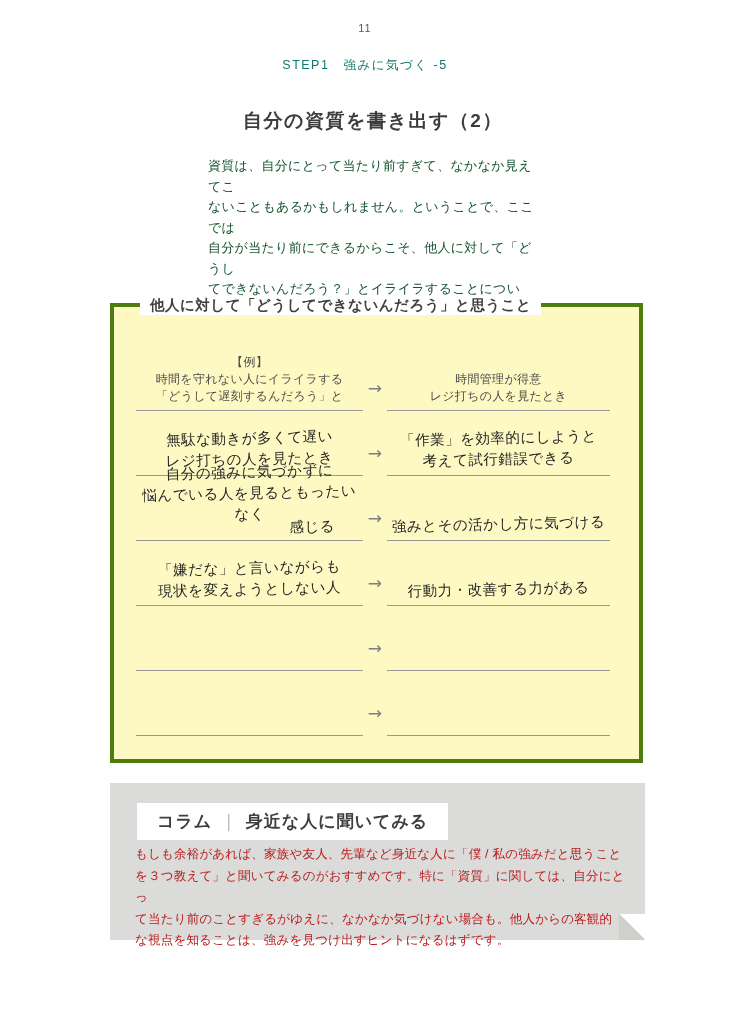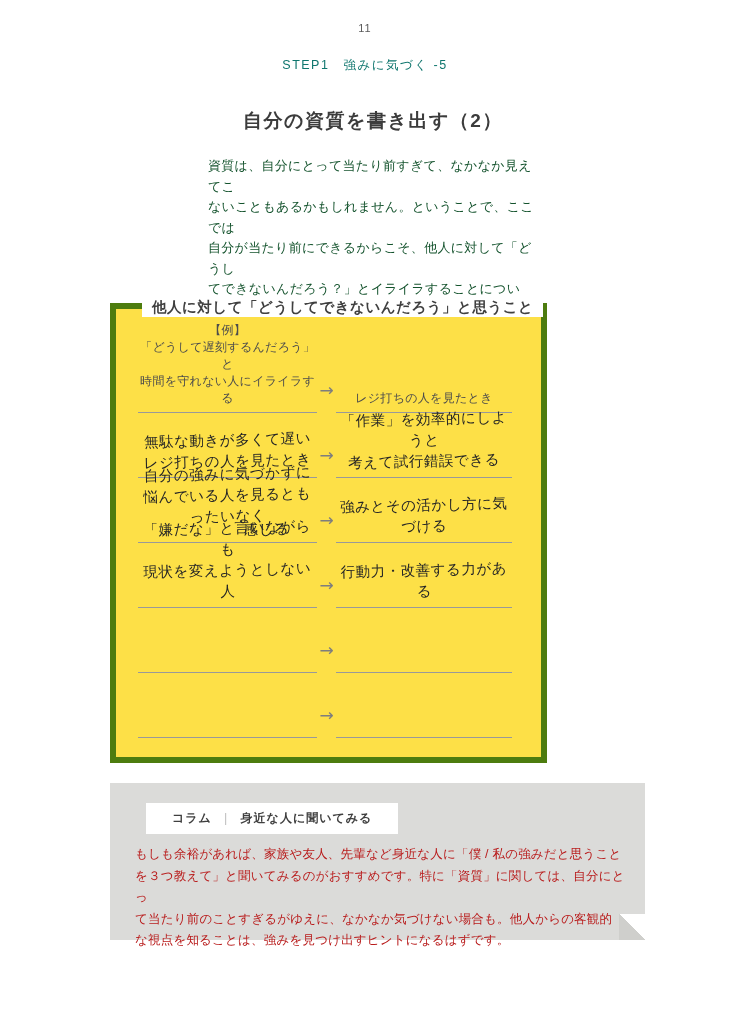--- a/index.html
+++ b/index.html
@@ -16,22 +16,22 @@
   .step-header{position:absolute;top:57px;left:0;width:100%;text-align:center;
     font-size:12.5px;color:#0f766e;letter-spacing:1.5px;}
   .page-title{position:absolute;top:100px;left:0;width:100%;text-align:center;
     font-size:19px;font-weight:bold;color:#3c3c3c;letter-spacing:1.5px;}
 
   
   .intro{position:absolute;left:208px;top:156px;width:332px;
     font-size:13px;line-height:20.5px;color:#14532d;white-space:pre-line;letter-spacing:0.3px;}
 
   
-  .worksheet{position:absolute;left:110px;top:303px;width:437px;height:460px;
-    border:6px solid #4d7c0f;box-sizing:border-box;background:#fde047;}
+  .worksheet{position:absolute;left:110px;top:303px;width:533px;height:460px;
+    border:4px solid #4d7c0f;box-sizing:border-box;background:#fef9c3;}
   .ws-legend{position:absolute;top:-11px;left:26px;background:#fff;padding:0 10px;
     font-size:14.5px;font-weight:bold;color:#3f3f3f;letter-spacing:0.5px;white-space:nowrap;}
   .ws-rows{padding:26px 29px 0 22px;}
   .ws-row{display:flex;align-items:flex-end;height:65px;}
   .ws-row.example{height:78px;}
   .cell{box-sizing:border-box;border-bottom:1px solid #999;text-align:center;padding-bottom:5px;}
   .cell-left{width:230px;}
   .cell-right{width:226px;}
   .cell-arrow{width:24px;text-align:center;color:#7e7e7e;font-size:17px;
     padding-bottom:13px;font-family:"DejaVu Sans",sans-serif;}
@@ -40,22 +40,22 @@
     font-family:"DejaVu Sans",sans-serif;font-size:14.5px;line-height:21px;color:#262626;
     transform:rotate(-1.4deg);letter-spacing:0.5px;}
   
   .ws-rows .ws-row:nth-child(3) .cell-left .line:nth-child(3){
     text-align:right;padding-right:28px;margin-top:-7px;margin-bottom:-4px;}
 
   
   .column-box{position:absolute;left:110px;top:783px;width:535px;height:157px;background:#dbdbd9;}
   .column-box::after{content:"";position:absolute;right:0;bottom:0;width:26px;height:26px;
     background:linear-gradient(45deg,#cfcfcc 50%,#ffffff 50%);}
-  .column-label{position:absolute;left:36px;top:20px;background:#ffffff;
-    padding:7px 26px;font-size:12px;font-weight:bold;color:#3f3f3f;letter-spacing:1px;white-space:nowrap;}
+  .column-label{position:absolute;left:27px;top:20px;background:#ffffff;
+    padding:7px 20px;font-size:17px;font-weight:bold;color:#3f3f3f;letter-spacing:1px;white-space:nowrap;}
   .column-label .divider{color:#a8a8a8;font-weight:normal;padding:0 8px;}
   .column-body{position:absolute;left:25px;top:61px;width:492px;
     font-size:12.5px;line-height:21.5px;color:#b91c1c;white-space:pre-line;letter-spacing:0.2px;}
 </style>
 </head>
 <body>
 
 <div class="page">
 
   <div class="page-number">11</div>
@@ -70,25 +70,26 @@
 てできないんだろう？」とイライラすることについて、書
 き出してみましょう。それこそが、自分にとっての強みの
 可能性があります。</div>
 
   <div class="worksheet">
     <div class="ws-legend">他人に対して「どうしてできないんだろう」と思うこと</div>
     <div class="ws-rows">
   <div class="ws-row example">
     <div class="cell cell-left">
             <div class="line">【例】</div>
+            <div class="line">時間を守れない人にイライラする</div>
             <div class="line">「どうして遅刻するんだろう」と</div>
-            <div class="line">時間を守れない人にイライラする</div>
           </div>
     <div class="cell-arrow">→</div>
     <div class="cell cell-right">
+            <div class="line">時間管理が得意</div>
             <div class="line">レジ打ちの人を見たとき</div>
           </div>
   </div>
 
   <div class="ws-row hand-row">
     <div class="cell cell-left">
             <div class="line">無駄な動きが多くて遅い</div>
             <div class="line">レジ打ちの人を見たとき</div>
           </div>
     <div class="cell-arrow">→</div>

